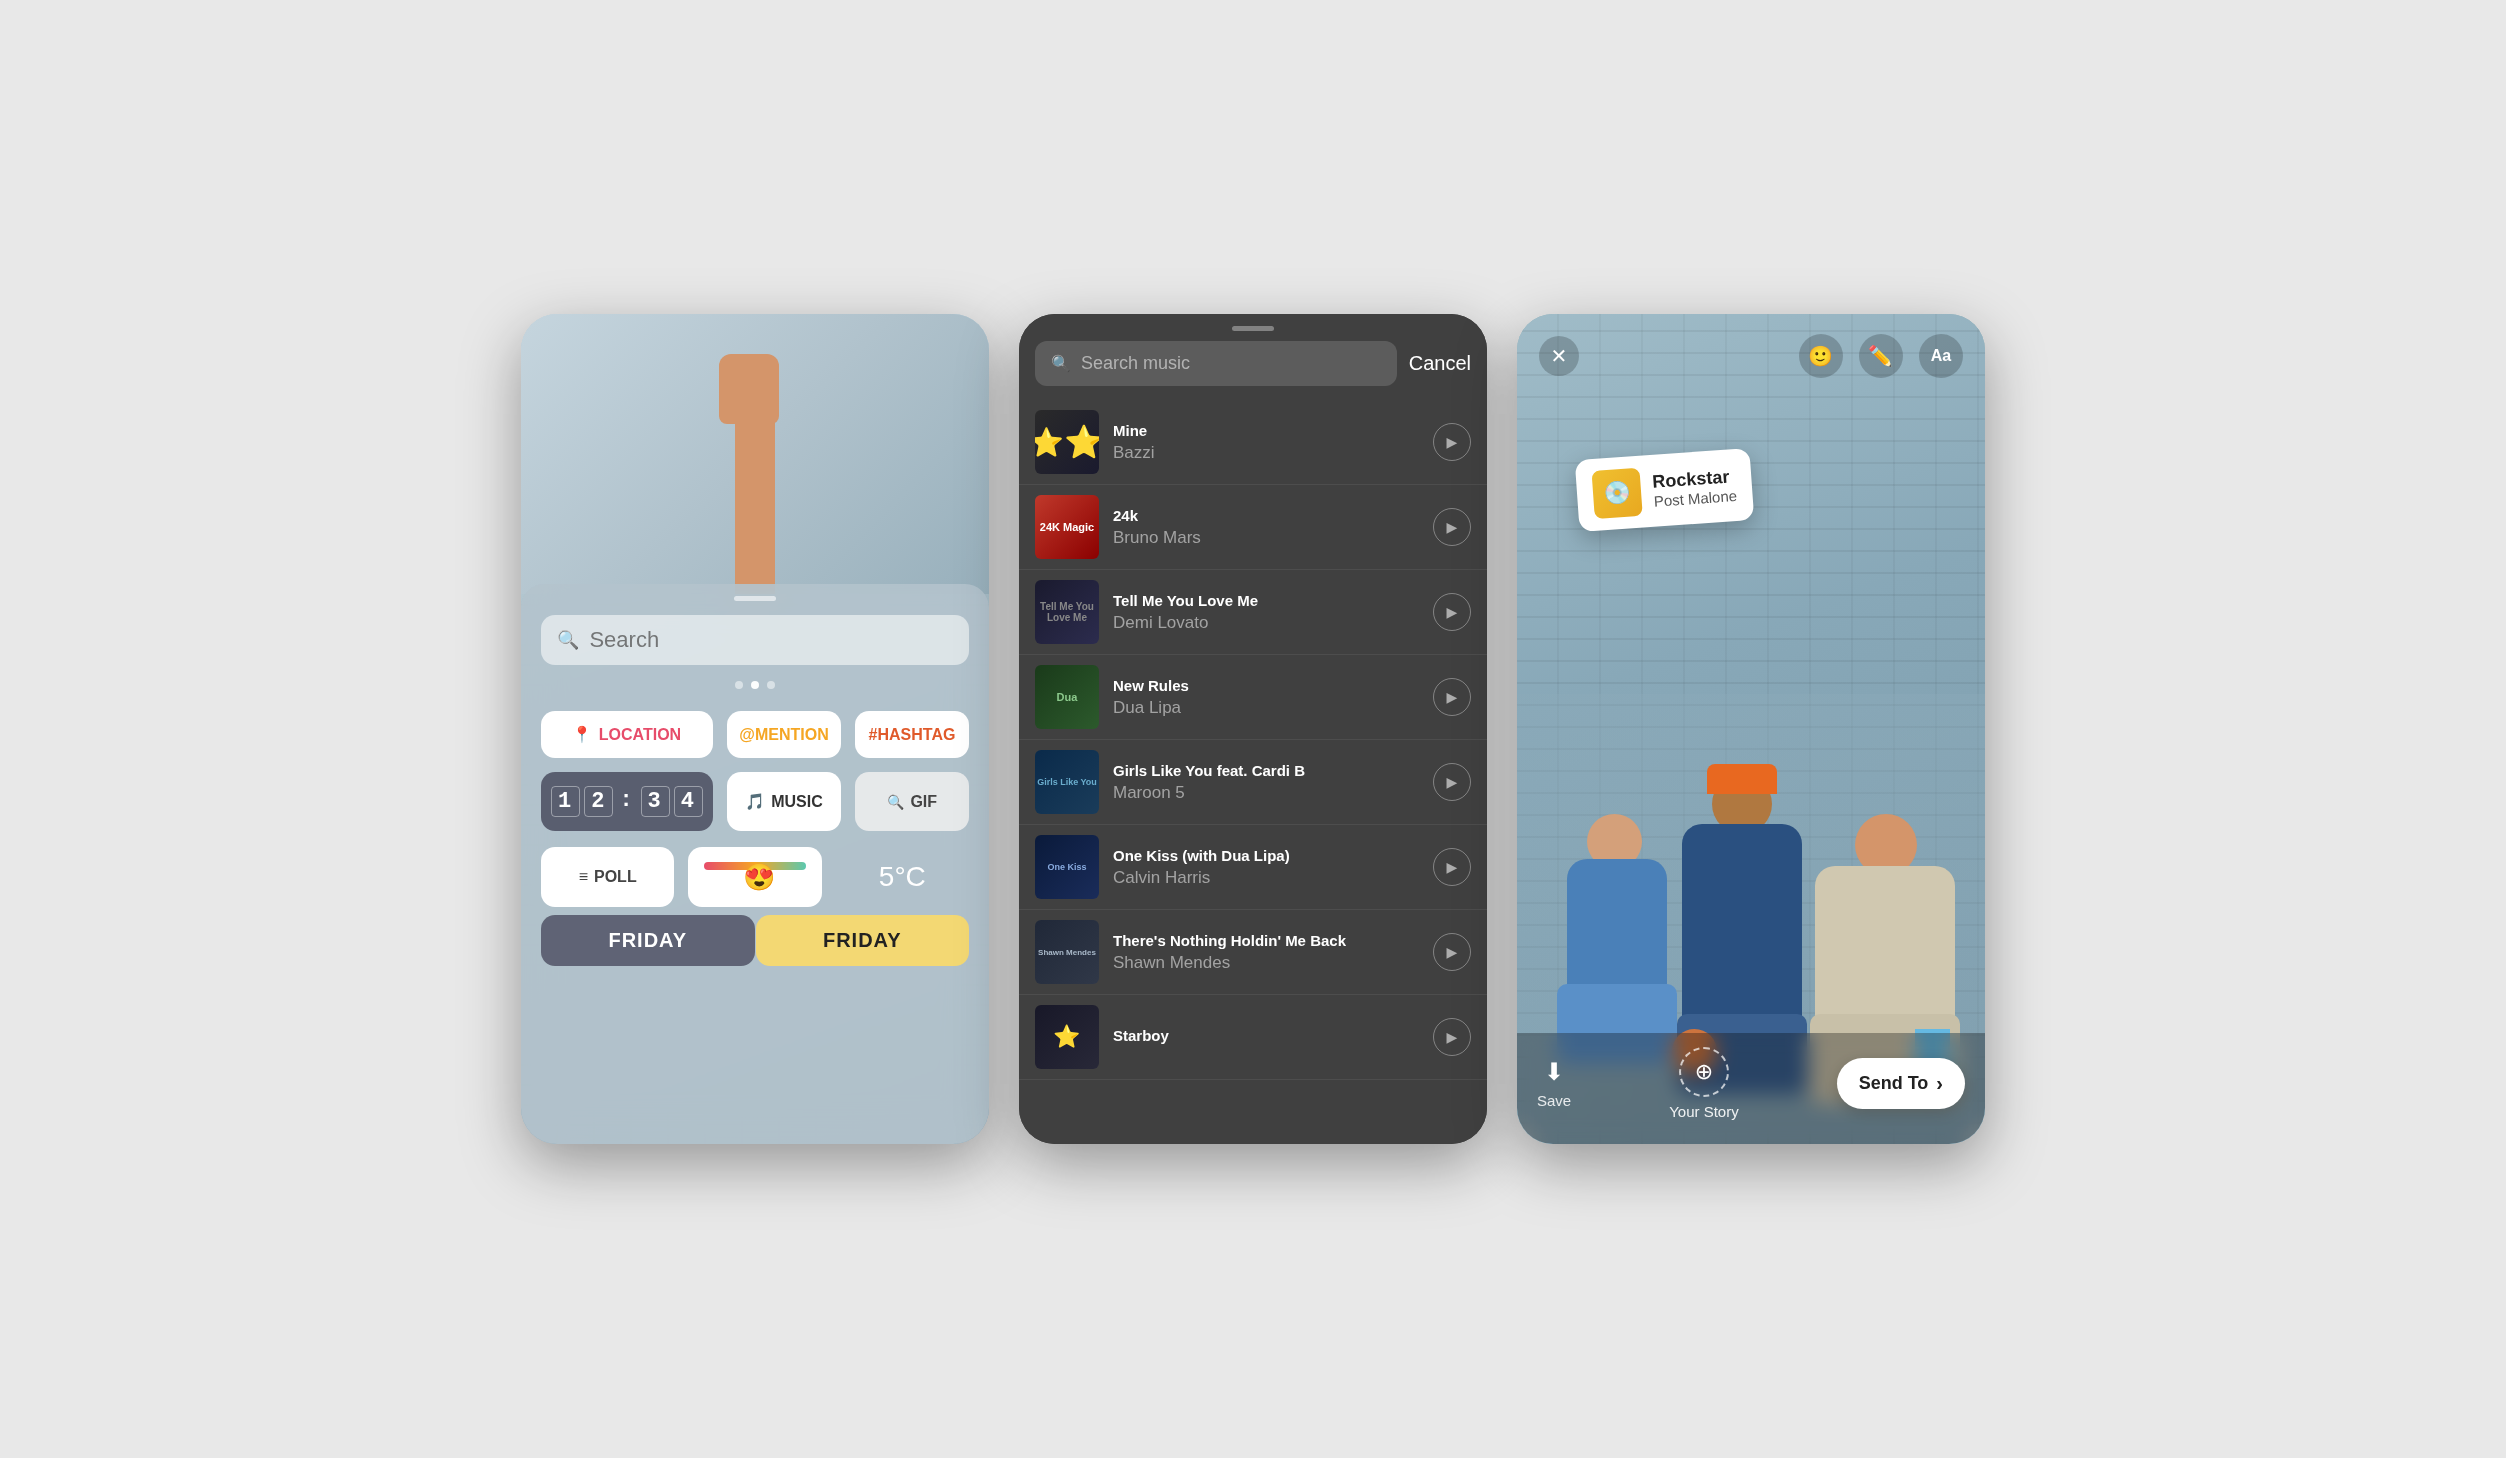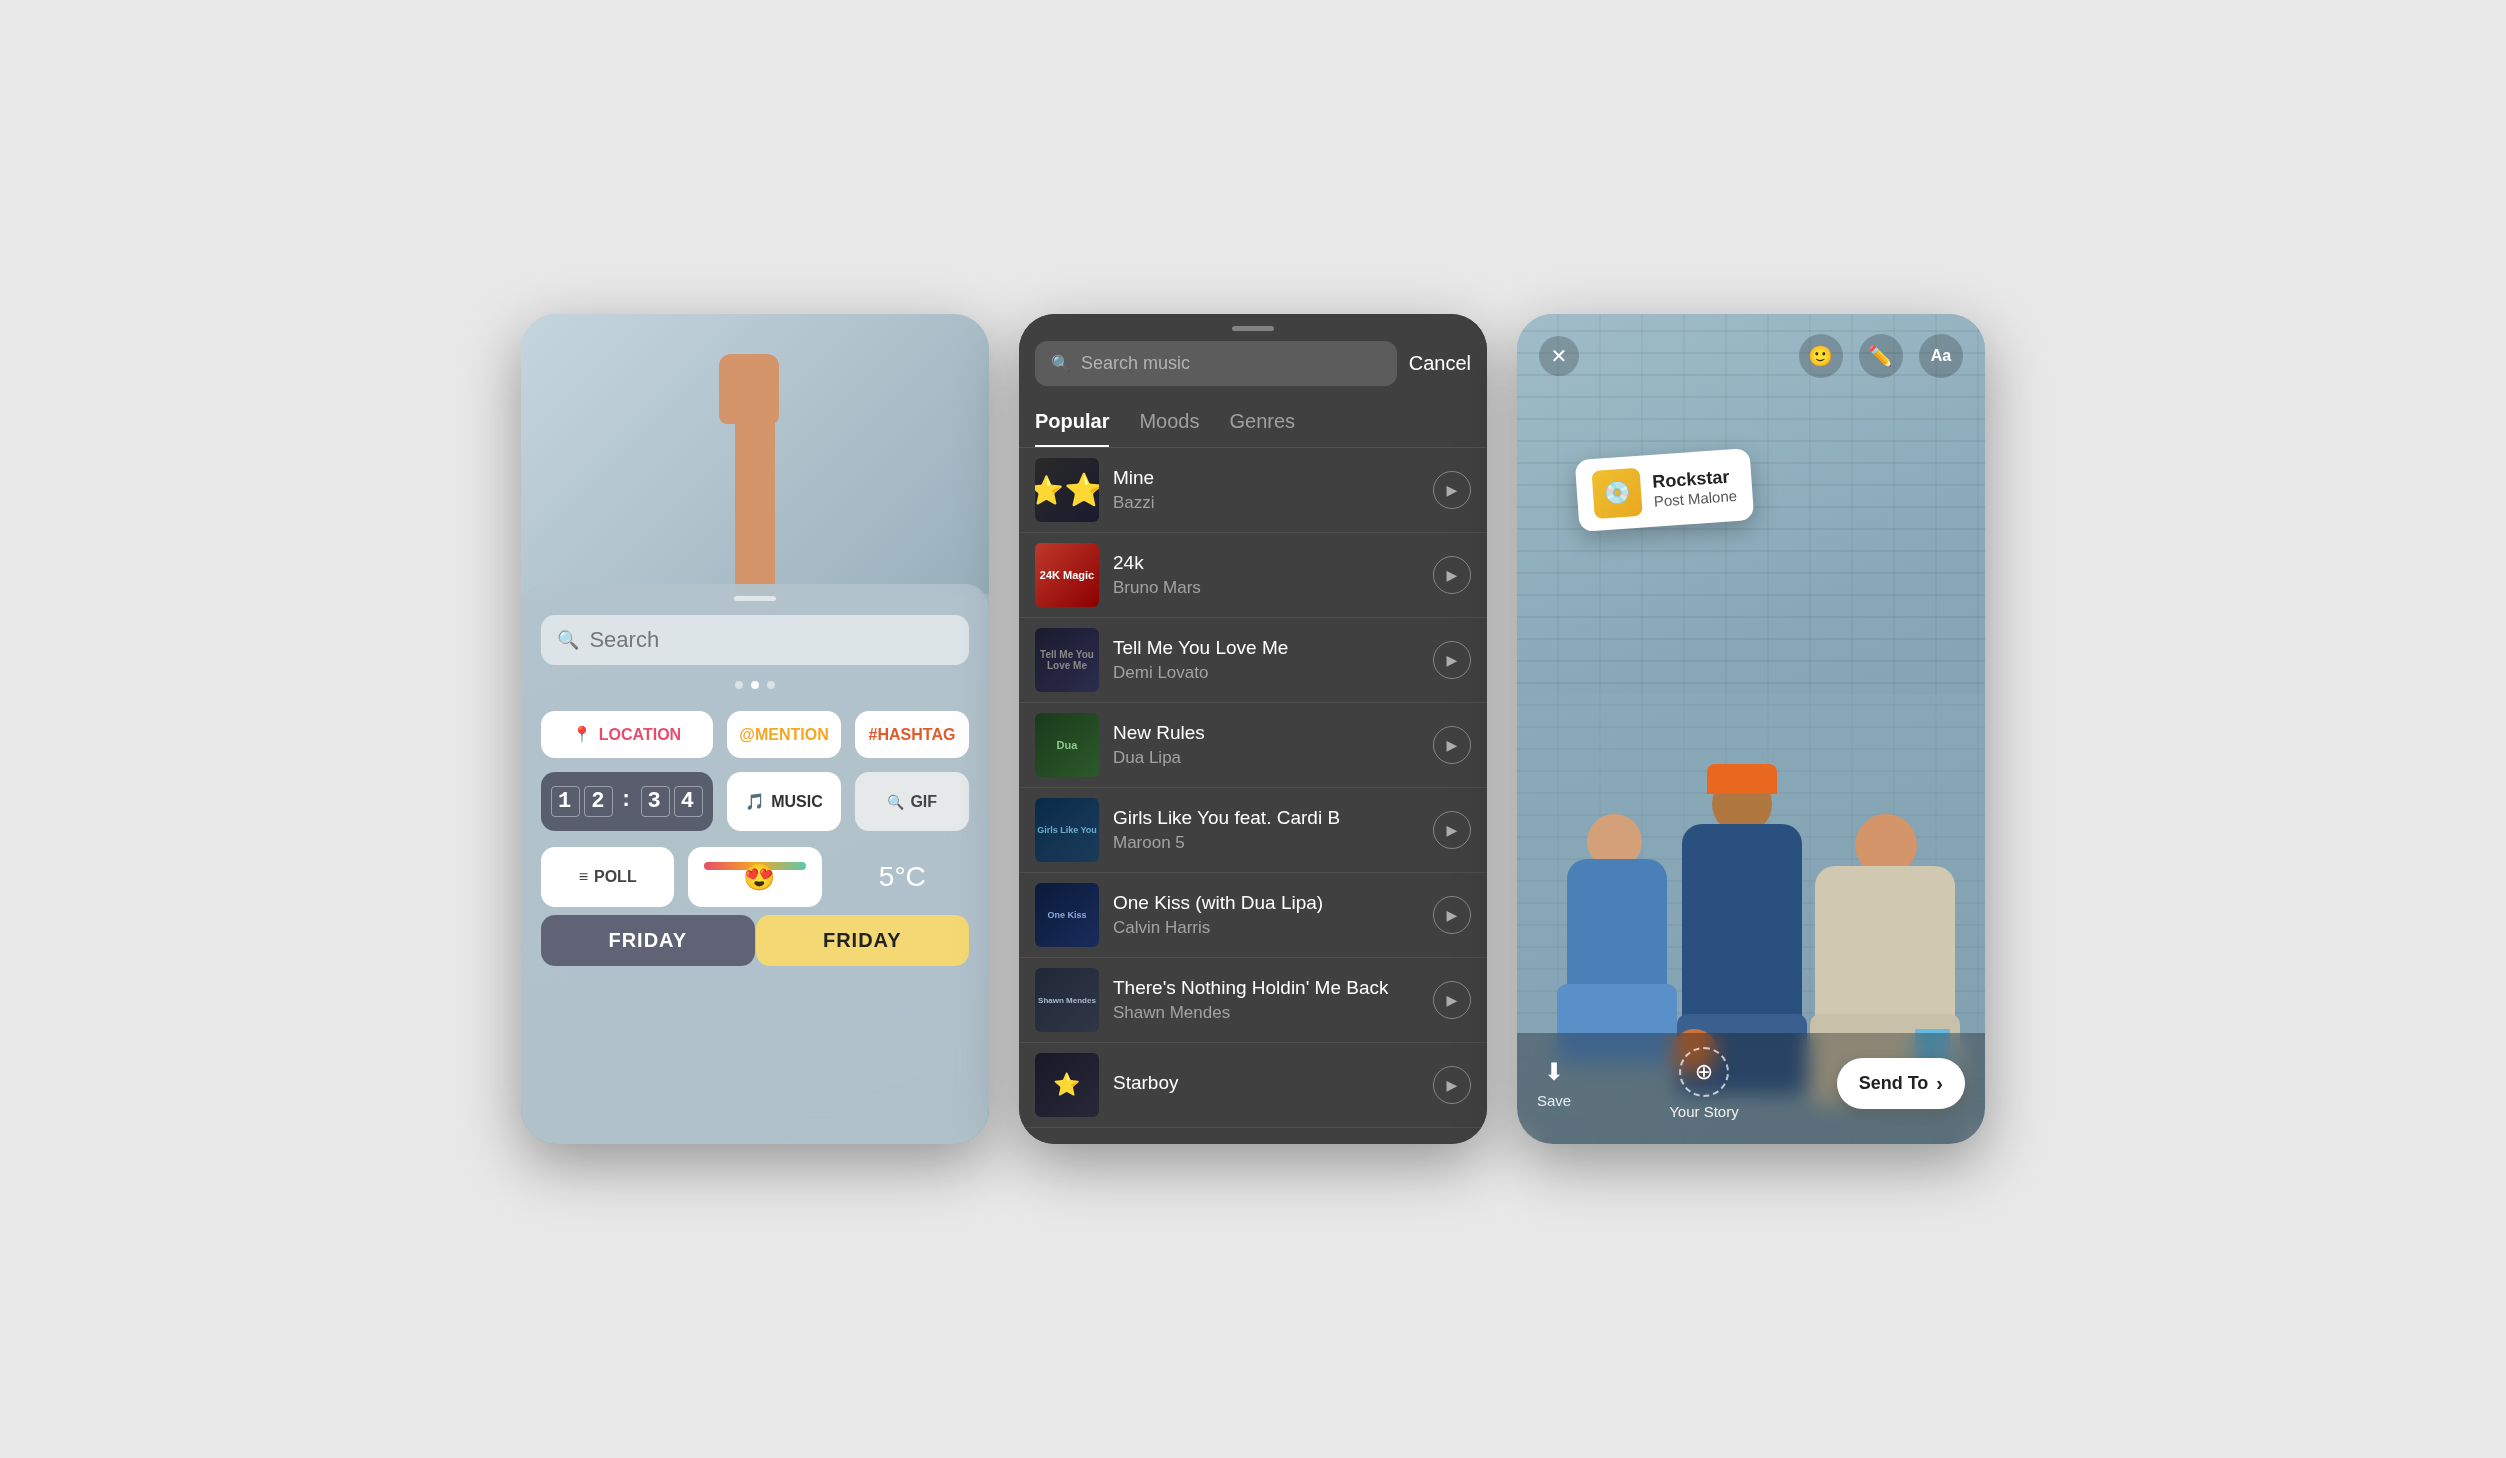--- a/index.html
+++ b/index.html
@@ -315,22 +315,22 @@
       display: flex;
       align-items: center;
       justify-content: center;
       font-size: 28px;
     }
     .p2-track-info {
       flex: 1;
     }
     .p2-track-title {
       color: white;
-      font-size: 19px;
-      font-weight: 400;
+      font-size: 15px;
+      font-weight: 700;
       margin-bottom: 4px;
     }
     .p2-track-artist {
       color: rgba(180,180,180,0.85);
       font-size: 17px;
     }
     .p2-play-btn {
       width: 38px;
       height: 38px;
       border-radius: 50%;
@@ -591,25 +591,20 @@
       <div class="p2-drag-handle"></div>
 
       <div class="p2-search-row">
         <div class="p2-search-box">
           <span style="color:rgba(200,200,200,0.8);font-size:16px;">🔍</span>
           <span style="color:rgba(200,200,200,0.8);font-size:18px;">Search music</span>
         </div>
         <span class="p2-cancel">Cancel</span>
       </div>
 
-      <div class="p2-tabs">
-        <div class="p2-tab active">Popular</div>
-        <div class="p2-tab">Moods</div>
-        <div class="p2-tab">Genres</div>
-      </div>
 
       <div class="p2-list">
 
         <div class="p2-track">
           <div class="p2-album-art art-mine">⭐</div>
           <div class="p2-track-info">
             <div class="p2-track-title">Mine</div>
             <div class="p2-track-artist">Bazzi</div>
           </div>
           <div class="p2-play-btn">▶</div>

